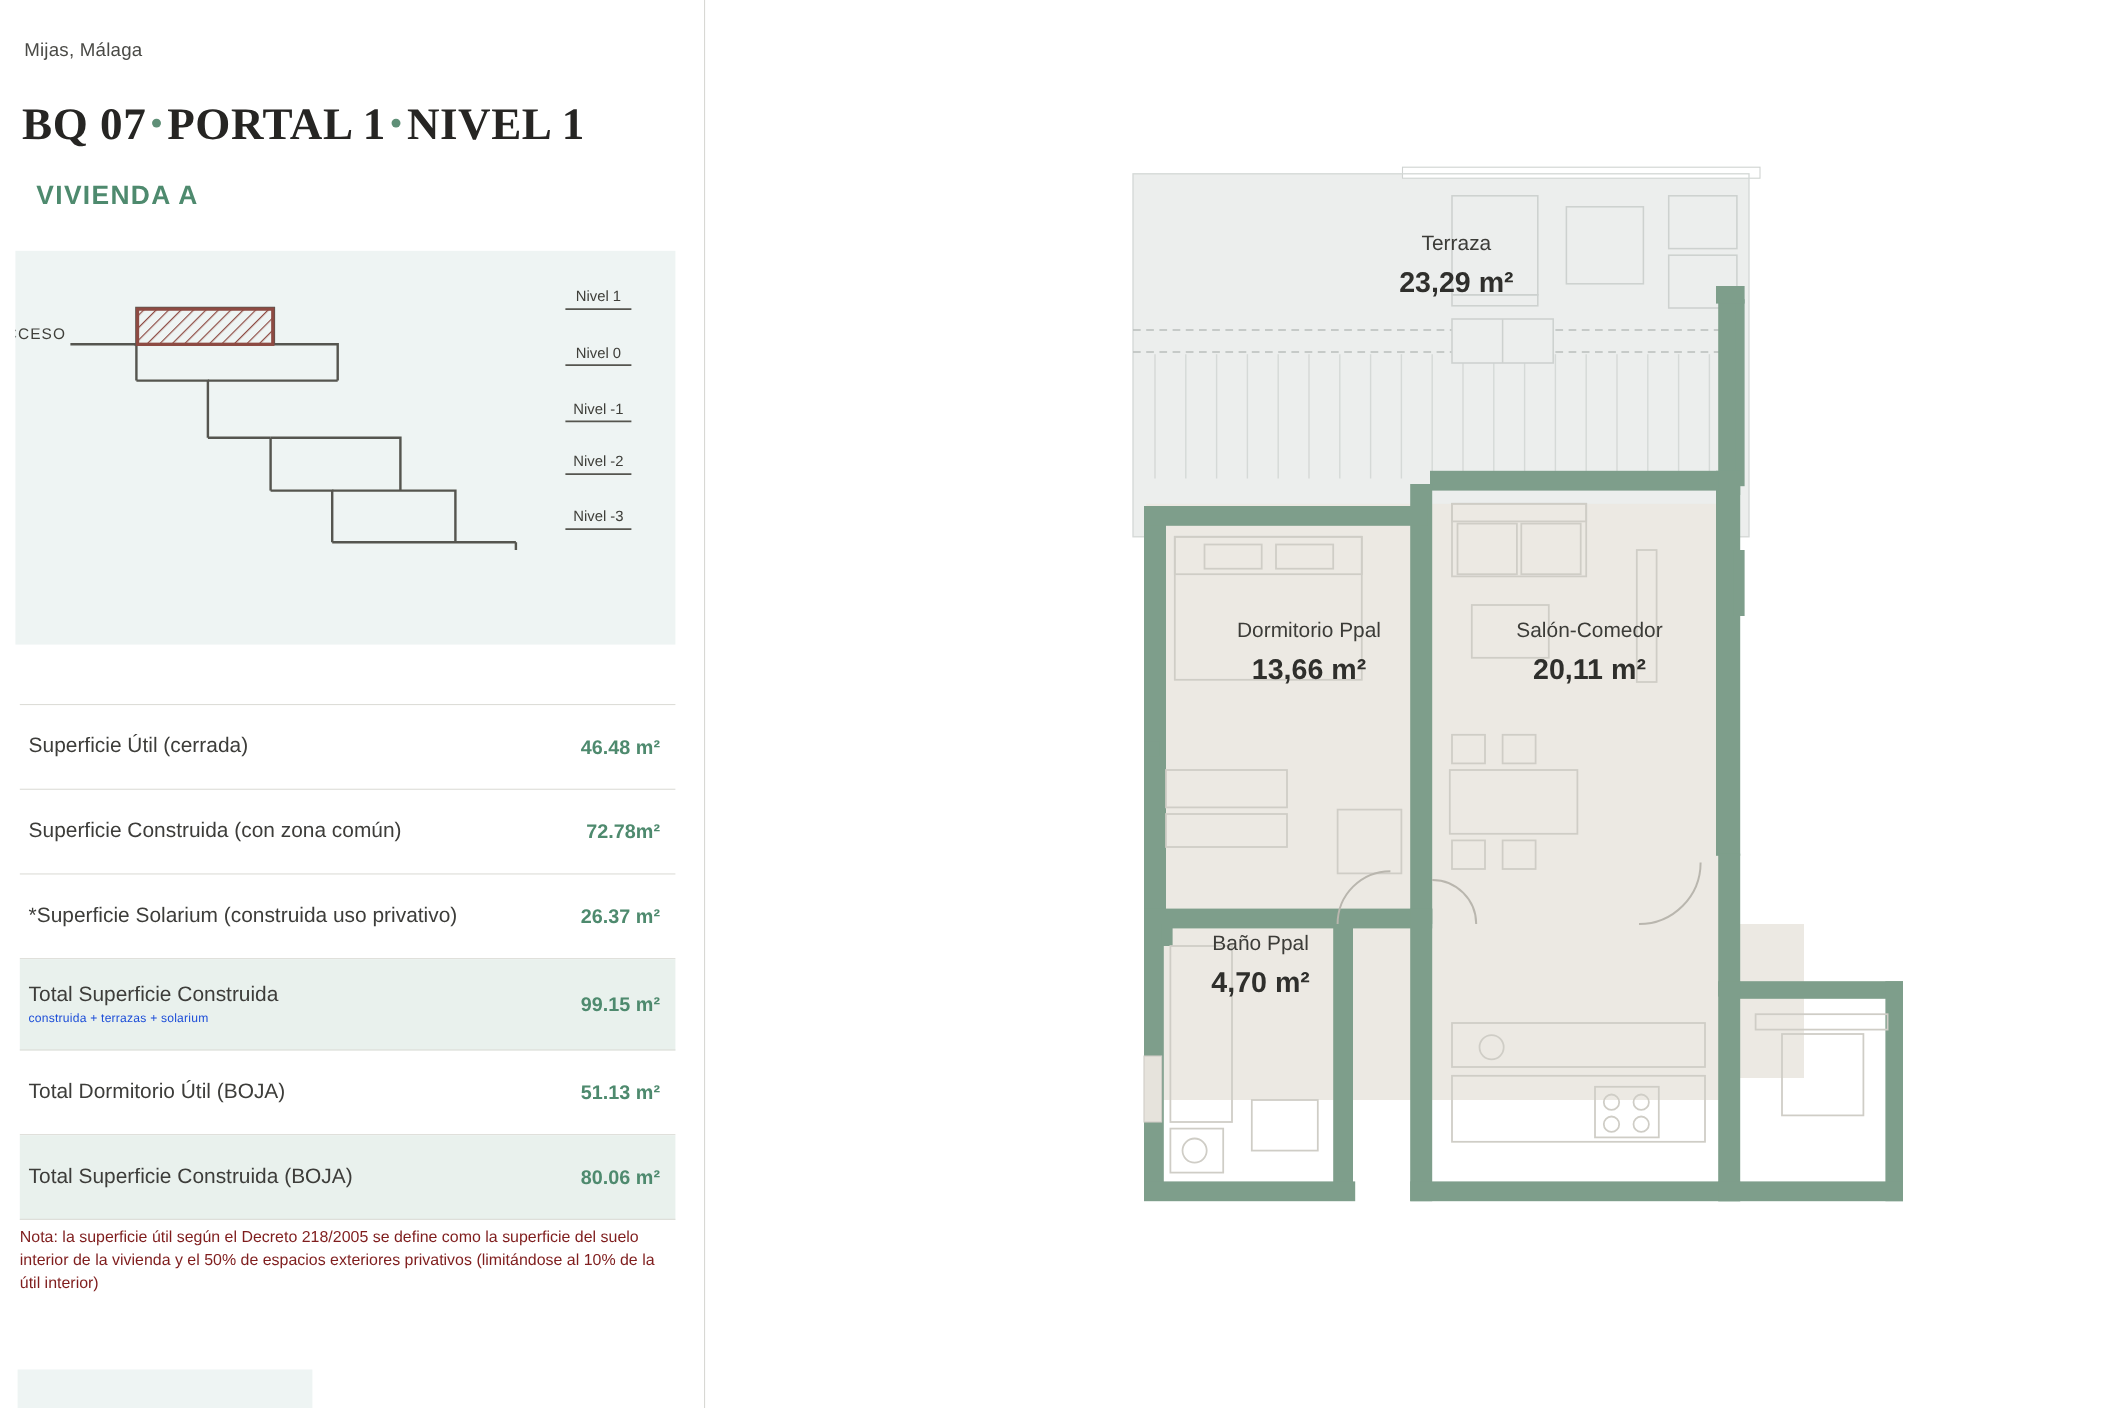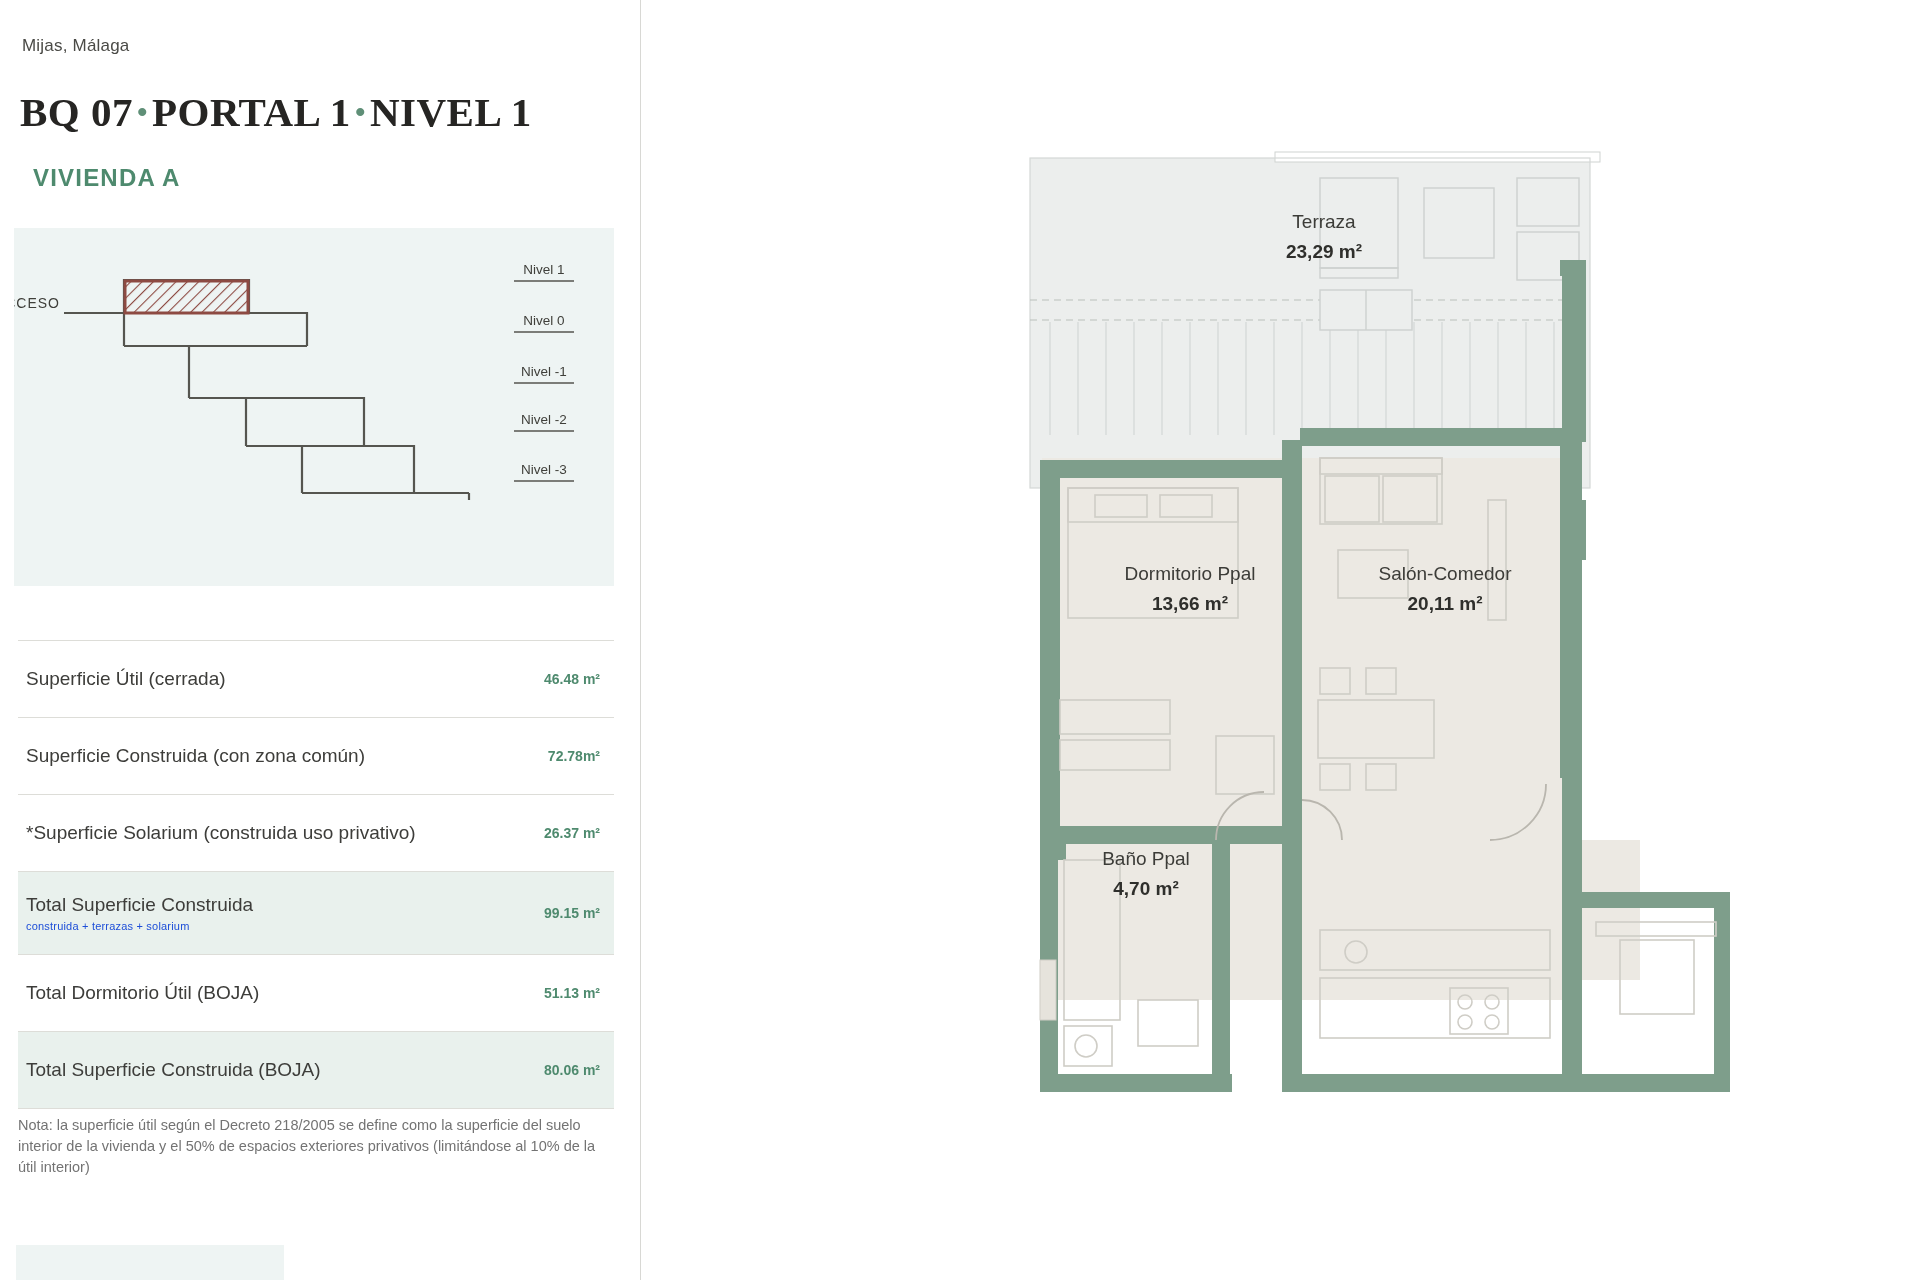--- a/index.html
+++ b/index.html
@@ -106,36 +106,36 @@
   .srow .lbl .sub {
     display: block;
     font-size: 11px;
     color: #1d4ed8;
     letter-spacing: 0.2px;
     margin-top: 3px;
   }
   .srow .val {
     position: absolute;
     right: 14px;
-    font-size: 14px;
+    font-size: 18px;
     font-weight: bold;
     color: #4e8a6e;
     white-space: nowrap;
   }
   .srow.hl { background: #e9f1ed; }
   .srow.tall { height: 82px; }
 
   #note {
     position: absolute;
     left: 18px;
     top: 1115px;
     width: 590px;
     font-size: 14.5px;
     line-height: 1.45;
-    color: #737373;
+    color: #7f1d1d;
   }
 
   #bottom-box {
     position: absolute;
     left: 16px;
     top: 1245px;
     width: 268px;
     height: 40px;
     background: #eef4f3;
   }
@@ -154,21 +154,21 @@
     position: absolute;
     text-align: center;
     color: #3c3c38;
     font-size: 19px;
     line-height: 1.45;
     white-space: nowrap;
   }
   .rlabel b {
     display: block;
     font-weight: bold;
-    font-size: 19px;
+    font-size: 26px;
     color: #2f2f2c;
     margin-top: 2px;
   }
 </style>
 </head>
 <body>
 
 <div id="left-panel">
 
   <div class="loc-text">Mijas, Málaga</div>

